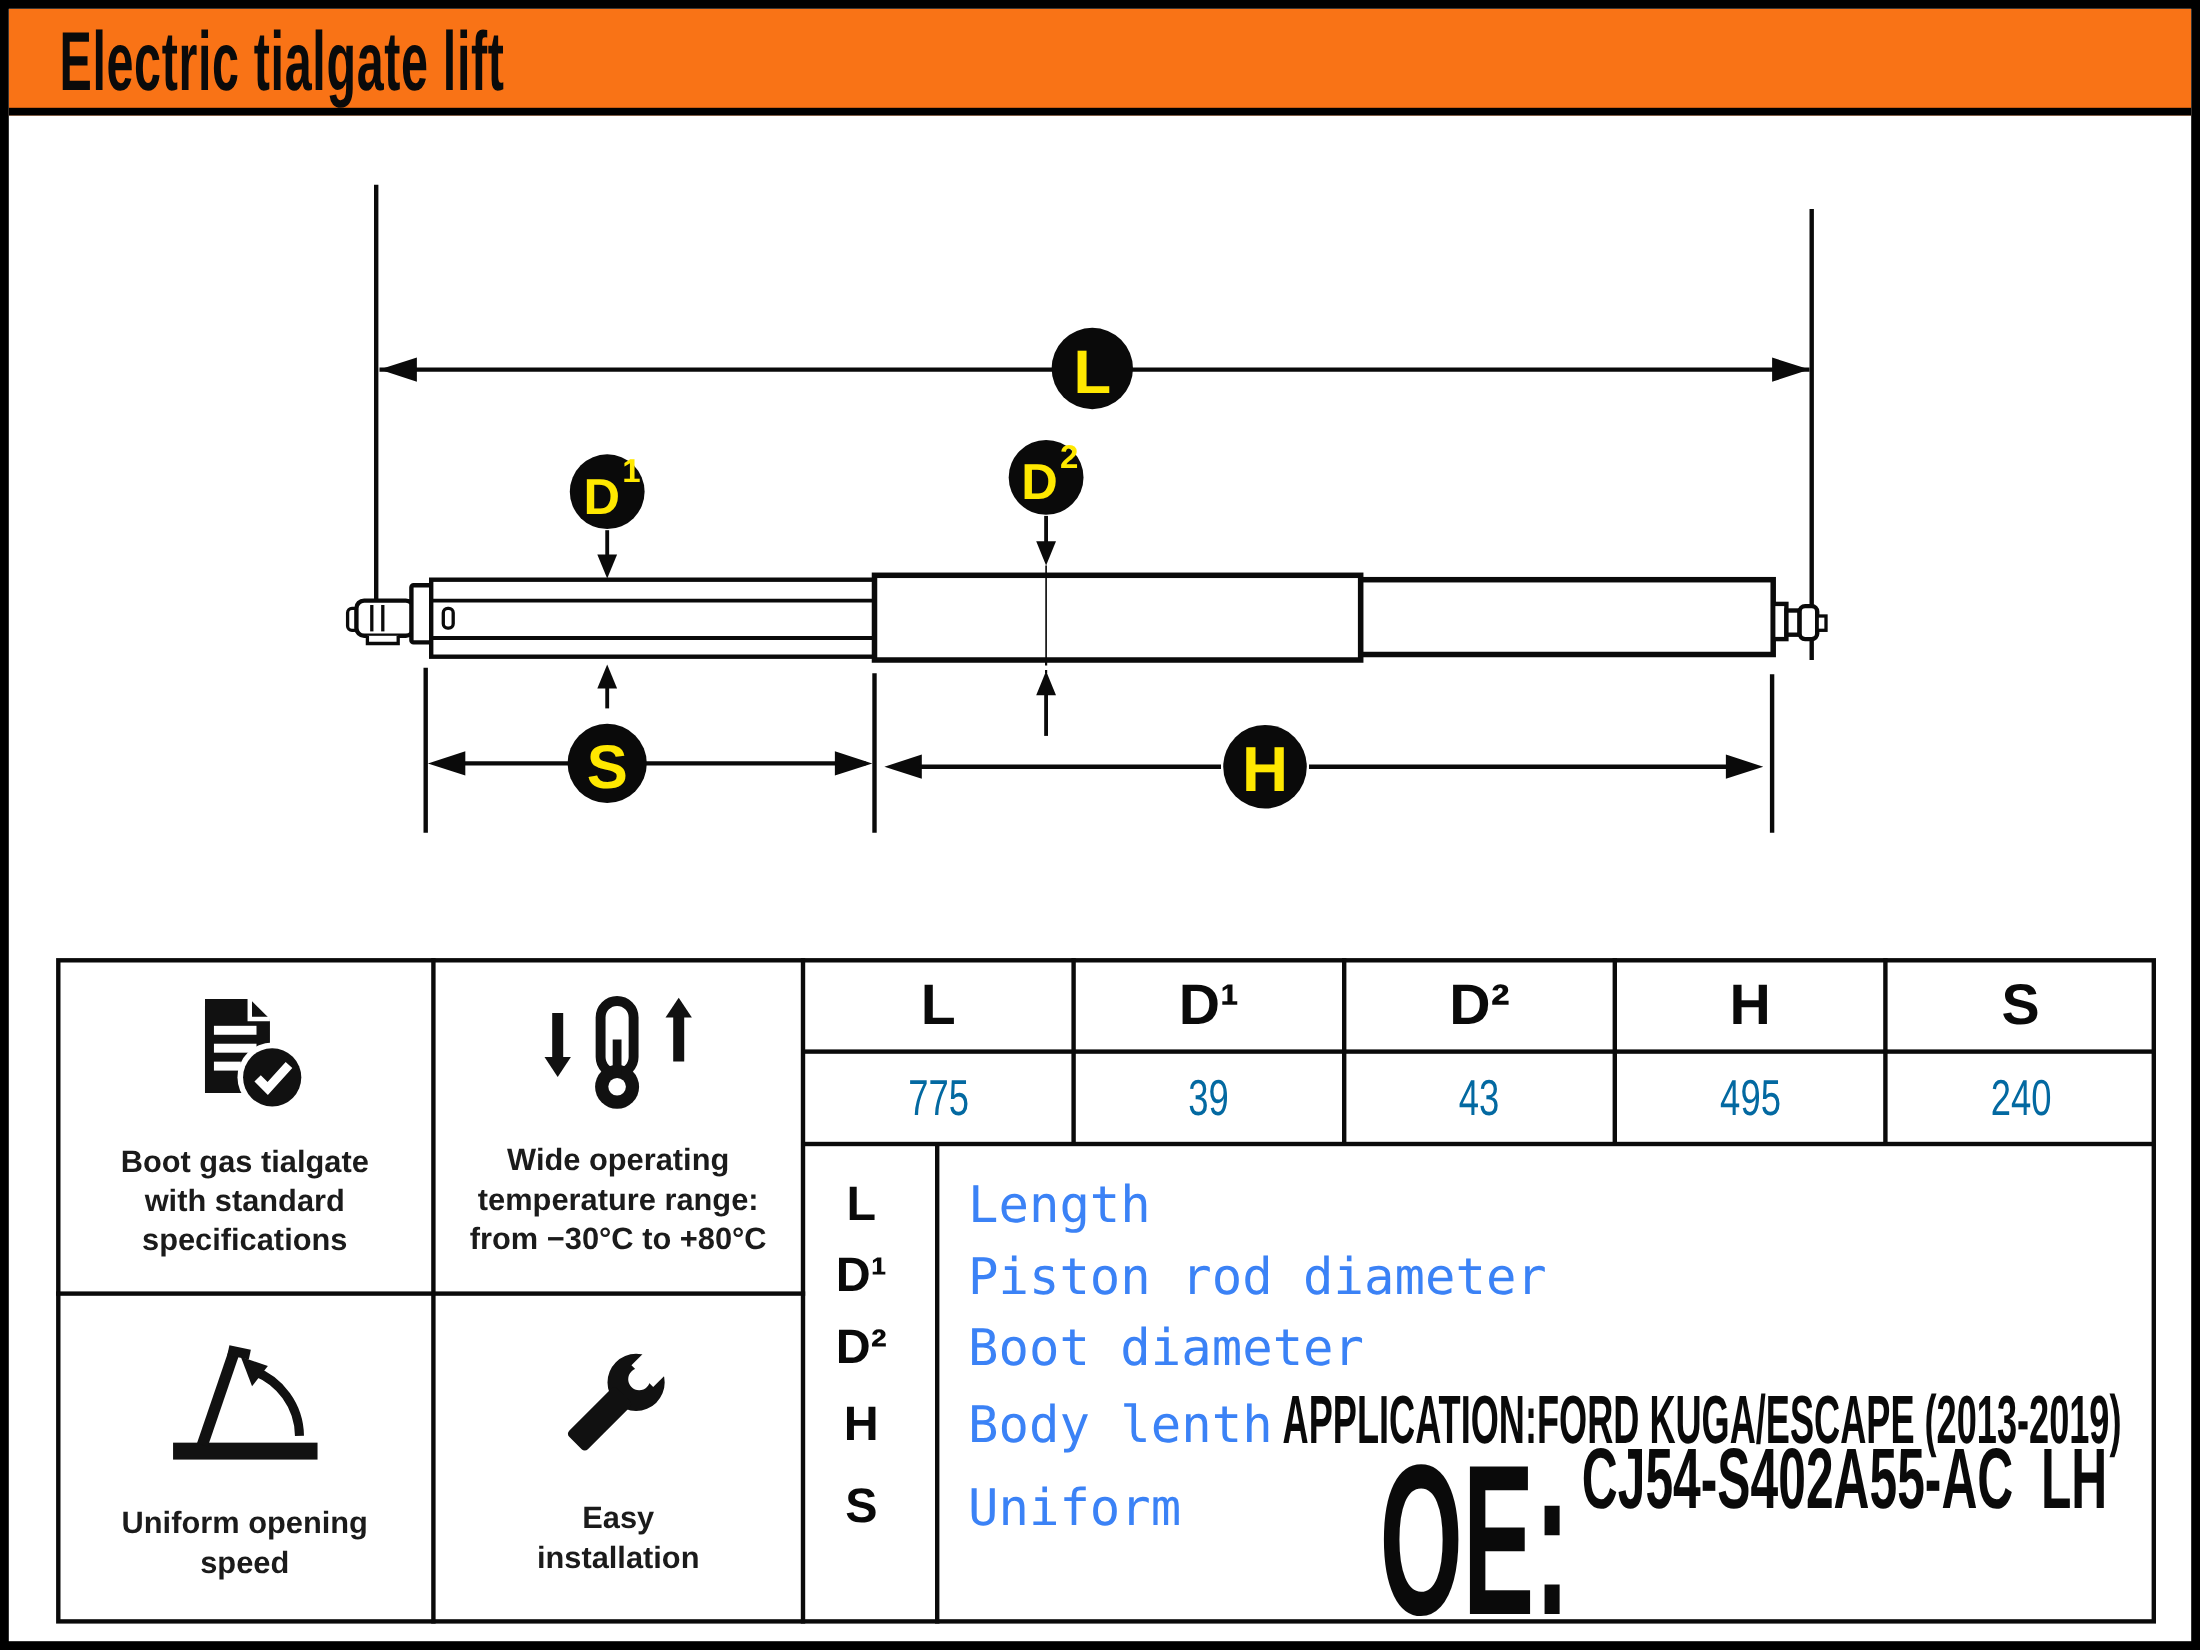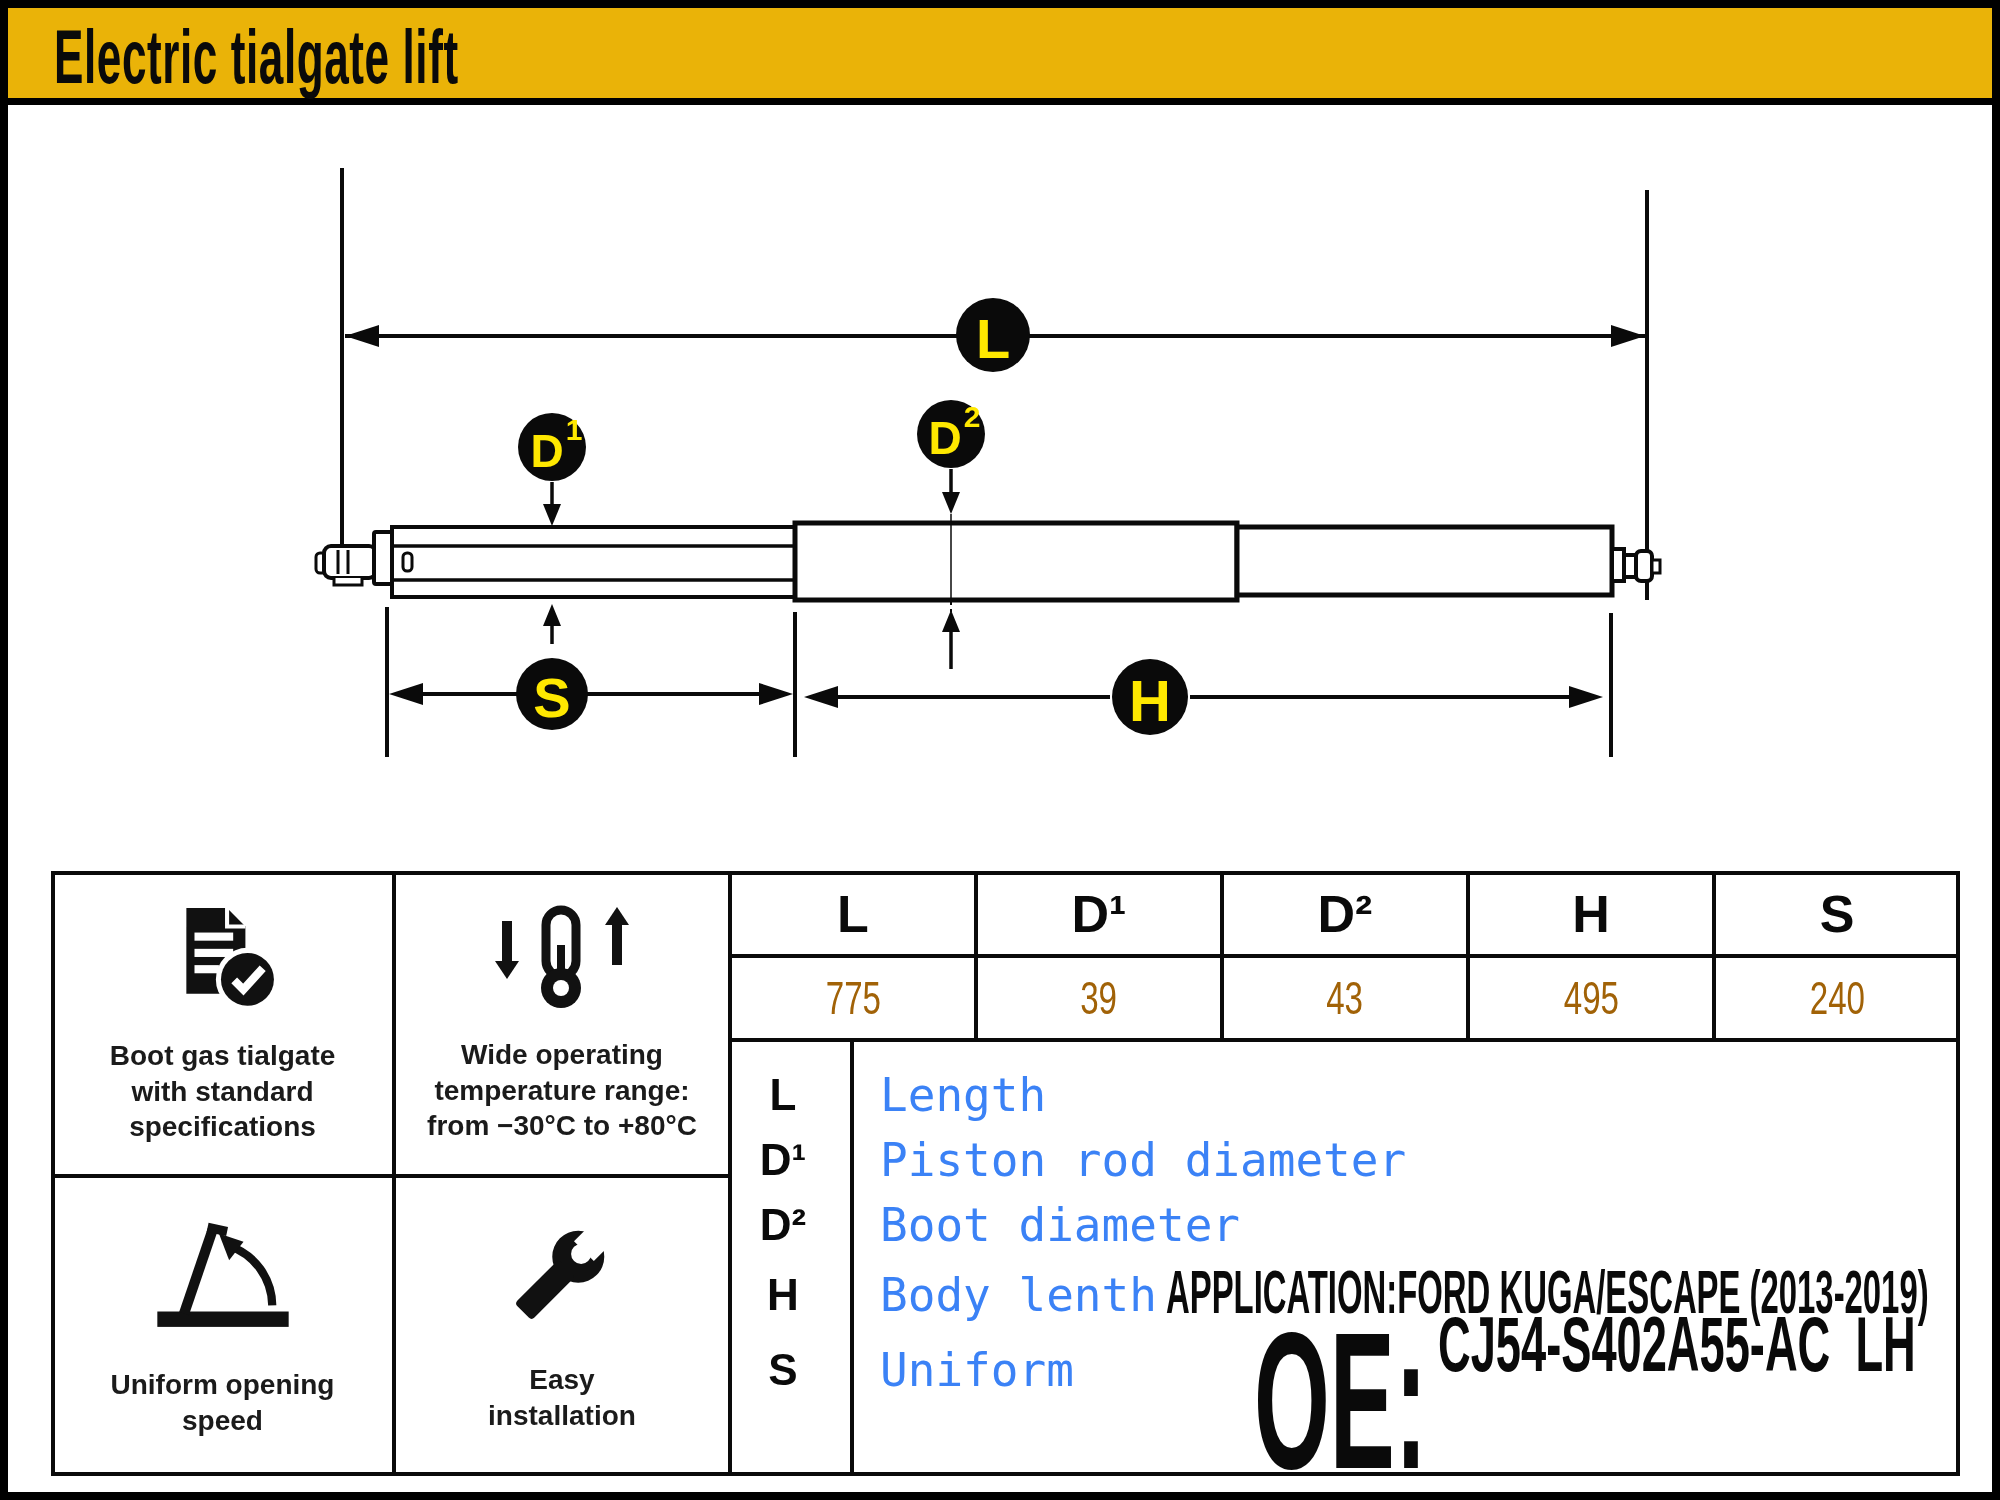--- a/index.html
+++ b/index.html
@@ -5,21 +5,21 @@
   html,body { margin:0; padding:0; background:#9a9a9a; }
   .page {
     position:relative; width:2000px; height:1500px;
     background:#ffffff; border:8px solid #000;
     box-sizing:border-box; overflow:hidden;
     font-family:"Liberation Sans", sans-serif; color:#0a0a0a;
   }
   
   .titlebar {
     position:absolute; left:0; top:0; width:1984px; height:90px;
-    background:#eab308; border-bottom:7px solid #000; box-sizing:content-box;
+    background:#f97316; border-bottom:7px solid #000; box-sizing:content-box;
   }
   .title {
     position:absolute; left:46px; top:8px; margin:0;
     font-size:76px; font-weight:bold; line-height:82px; white-space:nowrap;
     transform:scaleX(0.58); transform-origin:left top; letter-spacing:1px;
   }
   
   .diagram-svg { position:absolute; left:0; top:105px; width:1984px; height:700px; }
   .diagram-svg .ink { stroke:#0a0a0a; fill:none; }
   .diagram-svg .shape { stroke:#0a0a0a; fill:#ffffff; }
@@ -38,21 +38,21 @@
     white-space:pre-line; color:#1b1b1b;
   }
   
   .spec-h {
     position:absolute; width:246px; height:85px; display:flex;
     align-items:center; justify-content:center;
     font-size:52px; font-weight:bold; color:#0a0a0a;
   }
   .spec-v {
     position:absolute; width:246px; height:84px; display:flex;
-    align-items:center; justify-content:center; font-size:46px; color:#a16207;
+    align-items:center; justify-content:center; font-size:46px; color:#0369a1;
   }
   .spec-v span { transform:scaleX(0.72); }
   
   .legend-sym {
     position:absolute; left:714px; width:122px; height:64px; line-height:64px;
     text-align:center; font-size:44px; font-weight:bold;
   }
   .legend-desc {
     position:absolute; left:872px; height:64px; line-height:64px;
     font-family:"DejaVu Sans Mono", monospace; font-size:46px; color:#3b82f6;

